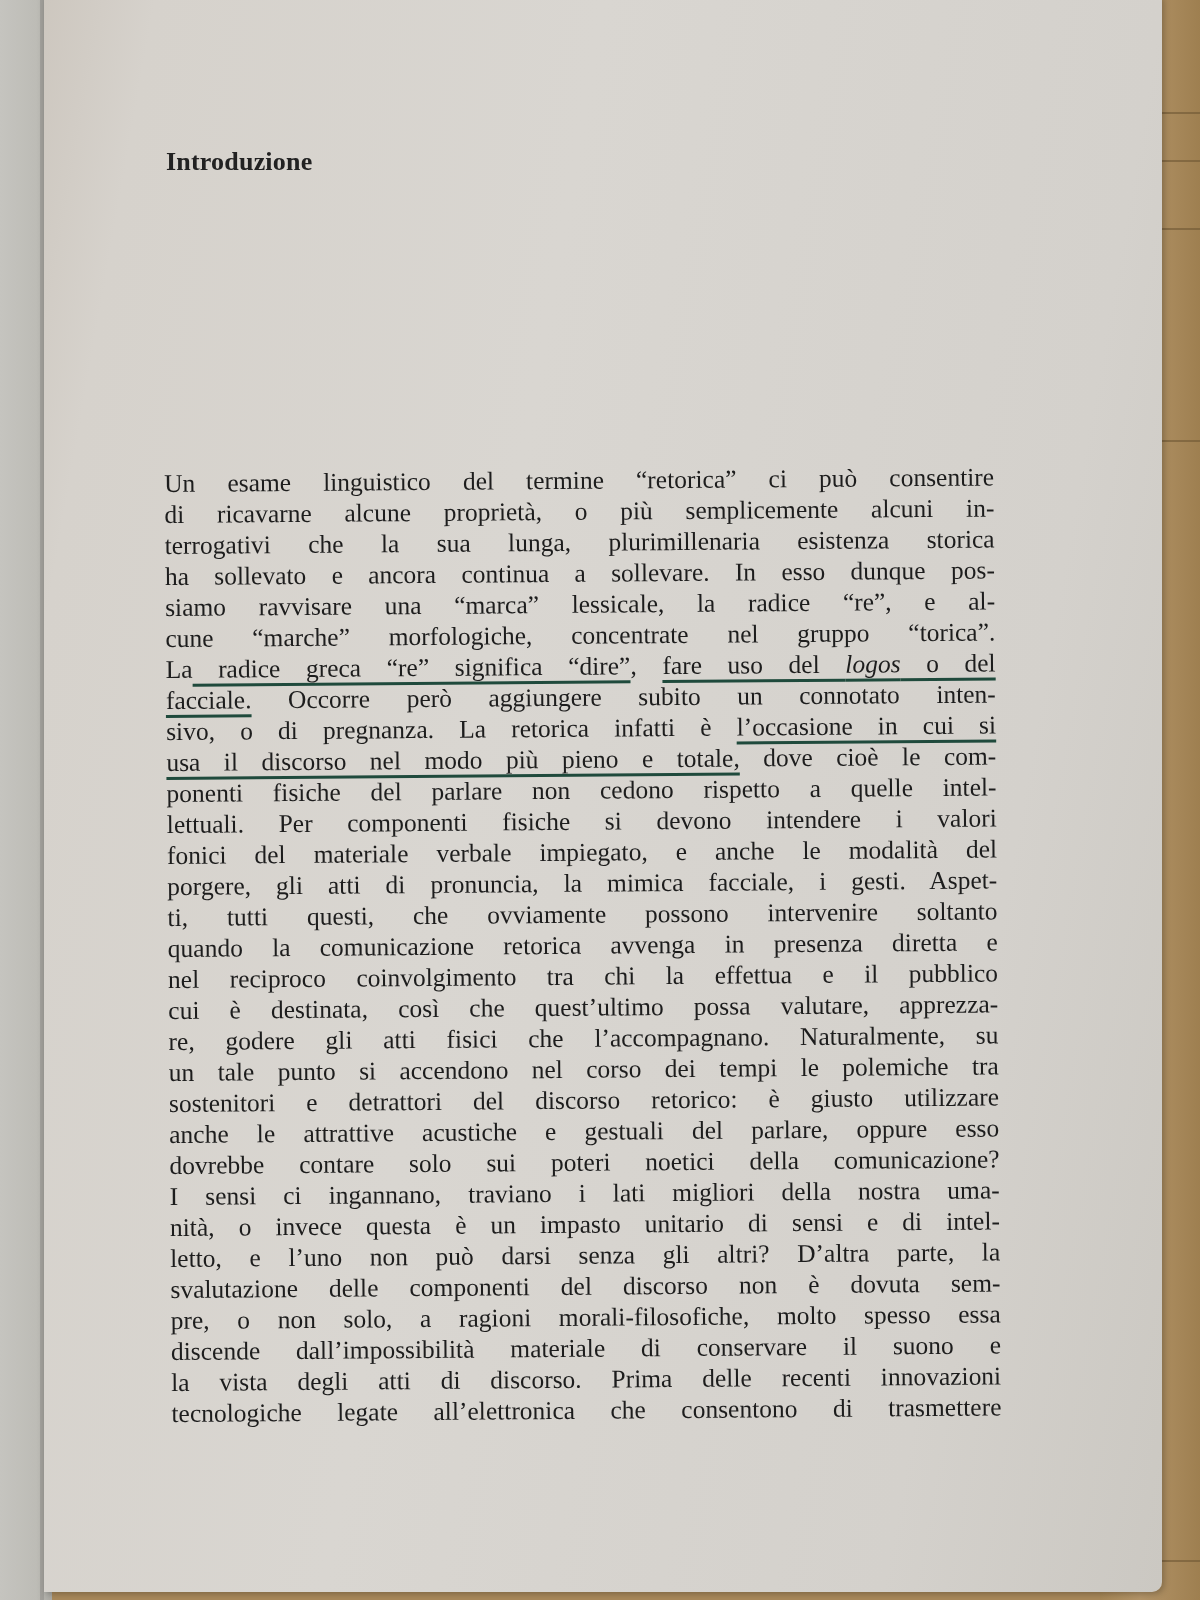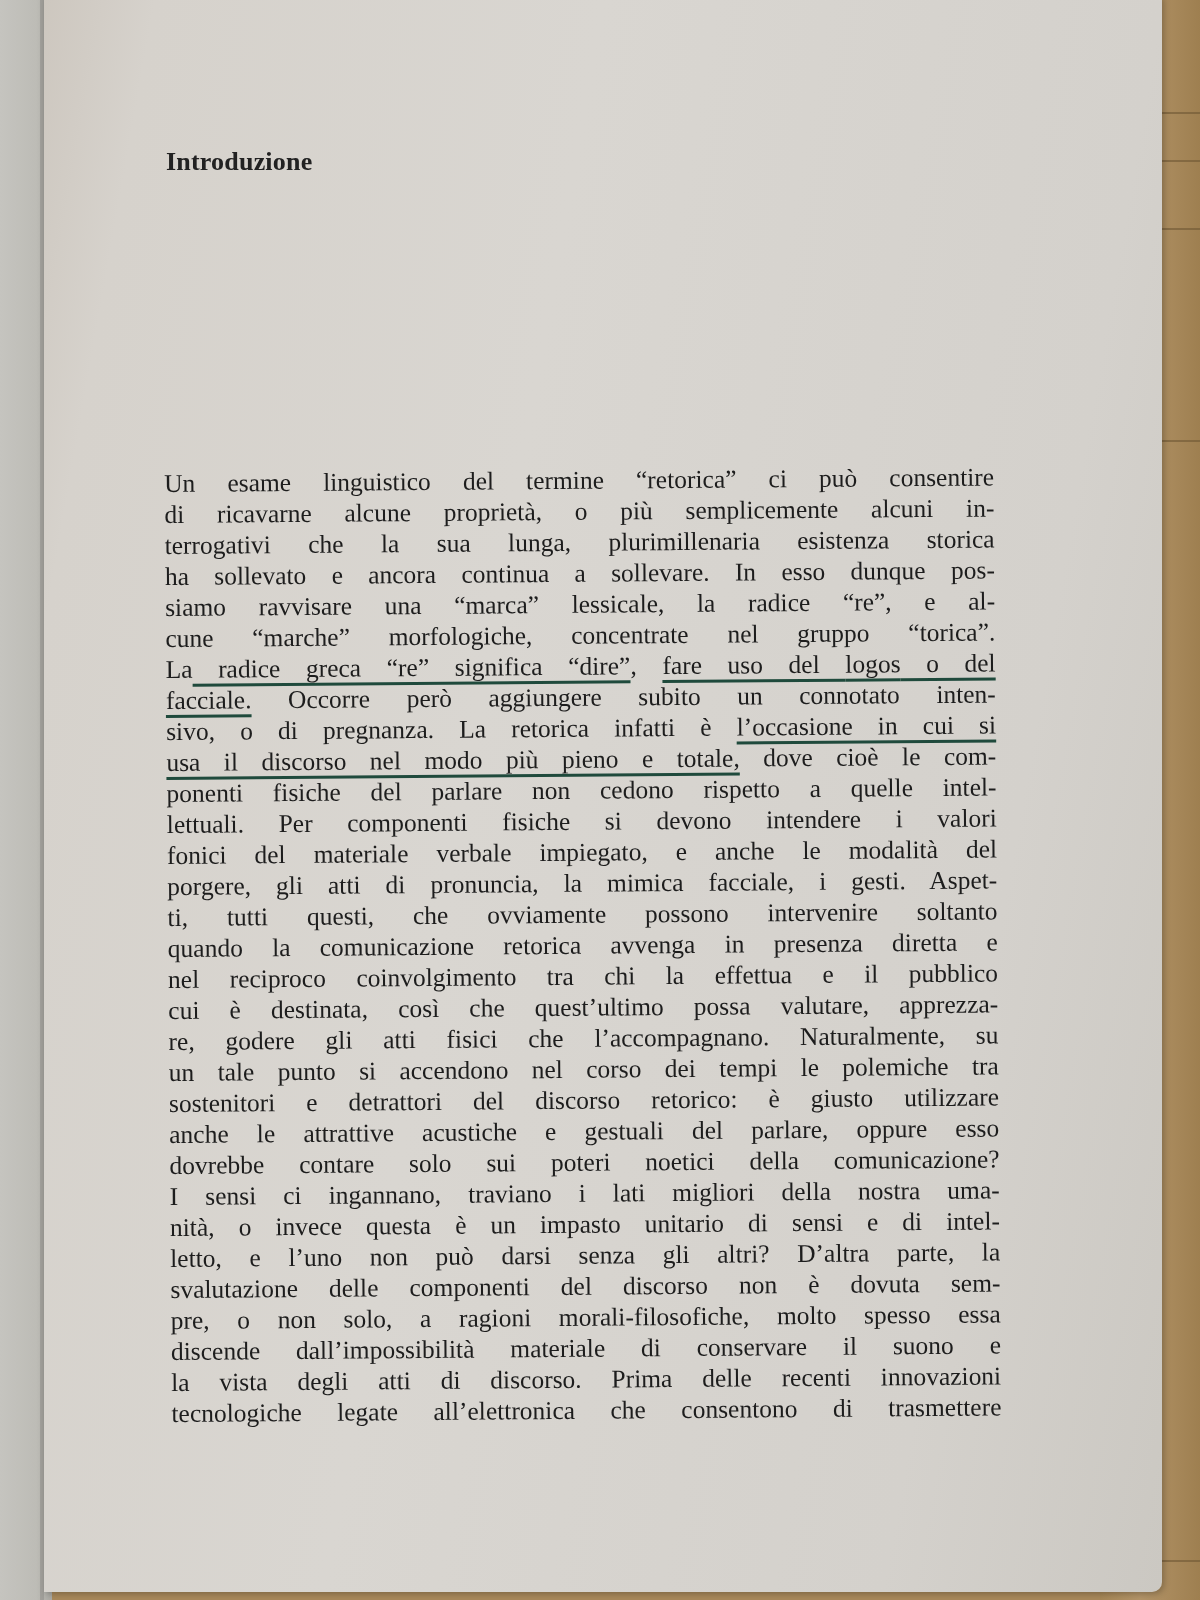--- a/index.html
+++ b/index.html
@@ -34,21 +34,21 @@
     position:absolute; left:122px; top:108px;
     font-weight:bold; font-size:26px; color:#222; letter-spacing:0.2px;margin-top:43px;
   }
   .body-text {
     position:absolute; left:120px; top:472px; width:830px;
     font-size:25.5px; line-height:31px; color:#1d1d1d;
     transform: rotate(-0.45deg); transform-origin: 0 0;
   }
   .line { display:block; white-space:nowrap; text-align:justify; text-align-last:justify; height:31px; }
   .ul { text-decoration: underline; text-decoration-color:#1f4a3c; text-decoration-thickness:3px; text-underline-offset:6px; }
-  .it { }
+  .it { font-style:italic; }
 </style>
 </head>
 <body>
 
 <div class="table-surface">
   <div class="table-seam" style="top:112px"></div>
   <div class="table-seam" style="top:160px"></div>
   <div class="table-seam" style="top:228px"></div>
   <div class="table-seam" style="top:440px"></div>
   <div class="table-seam" style="top:1560px"></div>

